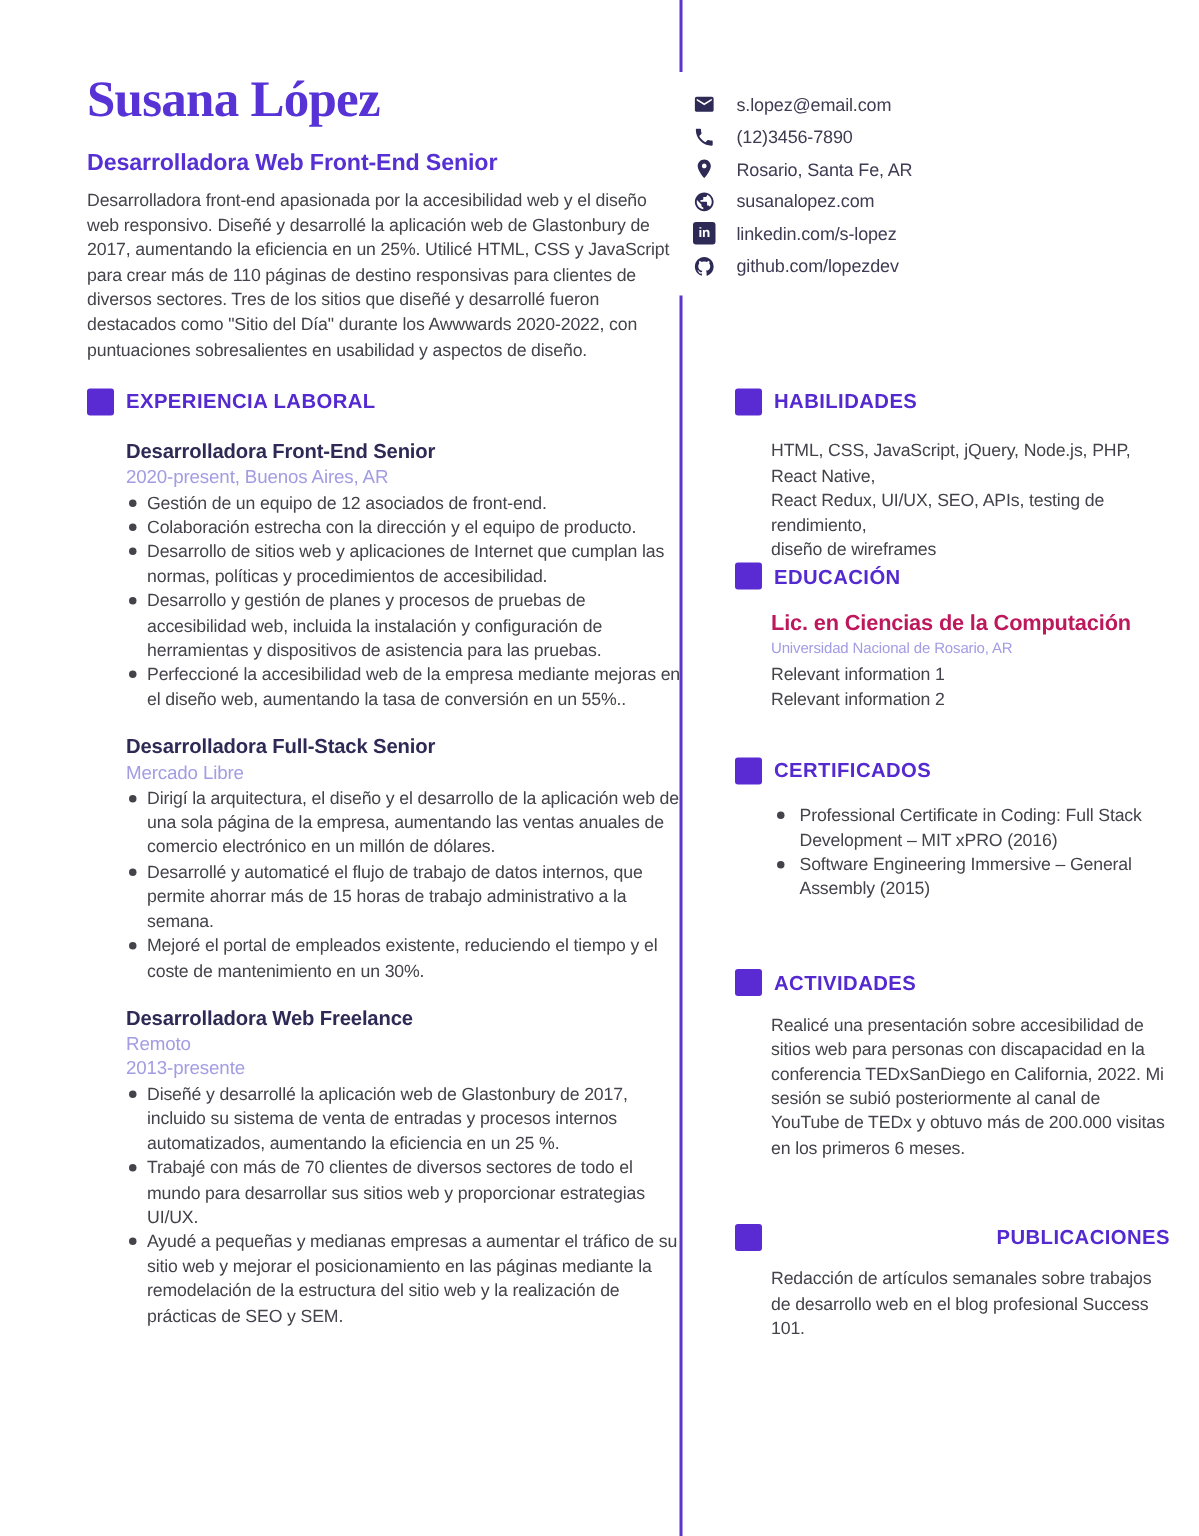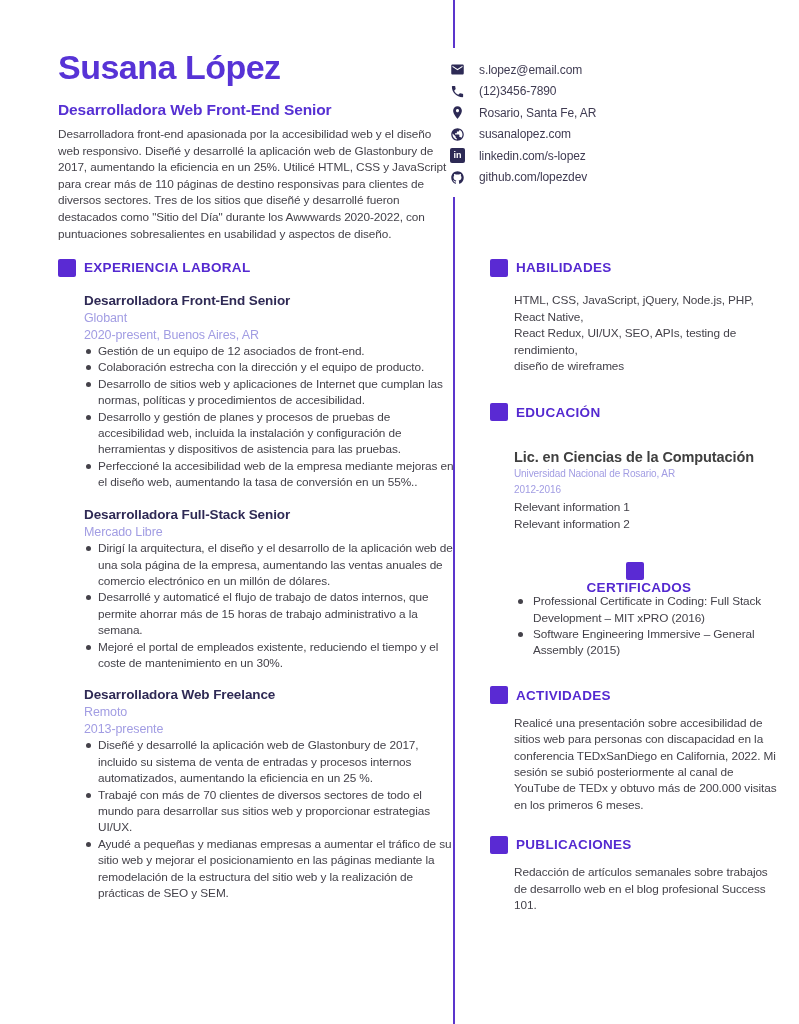--- a/index.html
+++ b/index.html
@@ -4,25 +4,25 @@
 <style>
   html,body{margin:0;padding:0;background:#fff;}
   .page{position:relative;width:799px;height:1024px;background:#ffffff;overflow:hidden;
         font-family:"Liberation Sans",sans-serif;color:#44424A;letter-spacing:-0.1px;}
   
   .vline{position:absolute;left:453px;width:2px;background:#5B35CC;}
   .vline-top{top:0;height:48px;}
   .vline-main{top:197px;height:827px;}
   
   .hdr{position:absolute;left:58px;top:48px;width:396px;}
-  .name{margin:0 0 14px 0;font-size:34px;font-weight:bold;color:#5733D6;letter-spacing:-0.5px;}
+  .name{margin:0 0 14px 0;font-size:34px;font-weight:bold;color:#5733D6;letter-spacing:-0.5px;font-family:Liberation Serif, serif;}
   .jobtitle{margin:0 0 7px 0;font-size:15.5px;font-weight:bold;color:#5630D3;}
   .summary{margin:0;font-size:11.8px;line-height:16.6px;color:#44424A;}
   
-  .contact{position:absolute;left:450px;top:62px;}
+  .contact{position:absolute;left:462px;top:62px;}
   .c-row{display:flex;align-items:center;margin-bottom:6.5px;}
   .c-ic{width:15px;height:15px;flex:0 0 15px;display:flex;align-items:center;justify-content:center;}
   .c-ic svg{width:15px;height:15px;fill:#2D2A55;}
   .c-tx{margin-left:14px;font-size:12px;color:#3F3B52;}
   .ic-linkedin{background:#2D2A55;border-radius:2px;}
   .ic-linkedin::after{content:"in";color:#fff;font-size:9px;font-weight:bold;line-height:1;}
   
   .col-left{position:absolute;left:58px;top:258px;width:396px;}
   .col-right{position:absolute;left:490px;top:258px;width:290px;}
   
@@ -32,31 +32,31 @@
   
   .job{margin:15px 0 0 26px;}
   .job h4{margin:0;font-size:13.5px;font-weight:bold;color:#2F2A55;line-height:18px;}
   .co,.dt{font-size:12.5px;color:#A29DE3;line-height:16.5px;}
   ul.blist{margin:0;padding:0;list-style:none;}
   ul.blist li{position:relative;padding-left:14px;font-size:11.8px;line-height:16.4px;color:#44424A;}
   ul.blist li::before{content:"";position:absolute;left:2px;top:6px;width:5px;height:5px;border-radius:50%;background:#44424A;}
   
   .rblock{margin-left:24px;width:268px;}
   .skills-text{margin-top:15px;font-size:11.8px;line-height:16.5px;white-space:pre-line;}
-  .h-edu{margin-top:28px;}
-  .degree{margin-top:26px;font-size:14.5px;font-weight:bold;color:#404040;line-height:18px;}
+  .h-edu{}
+  .degree{margin-top:13px;font-size:14.5px;font-weight:bold;color:#be185d;line-height:18px;}
   .school,.edu-dates{font-size:10px;color:#A29DE3;line-height:16.9px;}
   .edu-detail{font-size:11.8px;line-height:16.4px;color:#44424A;}
-  .h-cert{margin-top:30px;flex-direction:column;}
+  .h-cert{margin-top:30px;}
   ul.rlist{margin:12px 0 0 24px;padding:0;list-style:none;width:268px;}
   ul.rlist li{position:relative;padding-left:19px;font-size:11.8px;line-height:16.4px;color:#44424A;}
   ul.rlist li::before{content:"";position:absolute;left:4px;top:6px;width:5px;height:5px;border-radius:50%;background:#44424A;}
-  .h-act{margin-top:27px;}
+  .h-act{margin-top:45px;}
   .rpara{margin-top:10px;font-size:11.8px;line-height:16.4px;color:#44424A;}
-  .h-pub{margin-top:22px;}
+  .h-pub{margin-top:42px;justify-content:space-between;}
 </style>
 </head>
 <body>
 
 <div class="page">
   <div class="vline vline-top"></div>
   <div class="vline vline-main"></div>
 
   <header class="hdr">
     <h1 class="name">Susana López</h1>
@@ -112,21 +112,20 @@
   </aside>
 
   <section class="col-left">
     <div class="sec-h">
       <span class="sq"></span>
       <h3>EXPERIENCIA LABORAL</h3>
     </div>
 
     <article class="job">
       <h4>Desarrolladora Front-End Senior</h4>
-      <div class="co">Globant</div>
       <div class="dt">2020-present, Buenos Aires, AR</div>
       <ul class="blist">
         <li>Gestión de un equipo de 12 asociados de front-end.</li>
         <li>Colaboración estrecha con la dirección y el equipo de producto.</li>
         <li>Desarrollo de sitios web y aplicaciones de Internet que cumplan las normas, políticas y procedimientos de accesibilidad.</li>
         <li>Desarrollo y gestión de planes y procesos de pruebas de accesibilidad web, incluida la instalación y configuración de herramientas y dispositivos de asistencia para las pruebas.</li>
         <li>Perfeccioné la accesibilidad web de la empresa mediante mejoras en el diseño web, aumentando la tasa de conversión en un 55%..</li>
       </ul>
     </article>
 
@@ -161,21 +160,20 @@
 React Redux, UI/UX, SEO, APIs, testing de rendimiento,
 diseño de wireframes</div>
 
     <div class="sec-h h-edu">
       <span class="sq"></span>
       <h3>EDUCACIÓN</h3>
     </div>
     <div class="rblock">
       <div class="degree">Lic. en Ciencias de la Computación</div>
       <div class="school">Universidad Nacional de Rosario, AR</div>
-      <div class="edu-dates">2012-2016</div>
       <div class="edu-detail">Relevant information 1</div>
       <div class="edu-detail">Relevant information 2</div>
     </div>
 
     <div class="sec-h h-cert">
       <span class="sq"></span>
       <h3>CERTIFICADOS</h3>
     </div>
     <ul class="rlist">
       <li>Professional Certificate in Coding: Full Stack Development – MIT xPRO (2016)</li>

